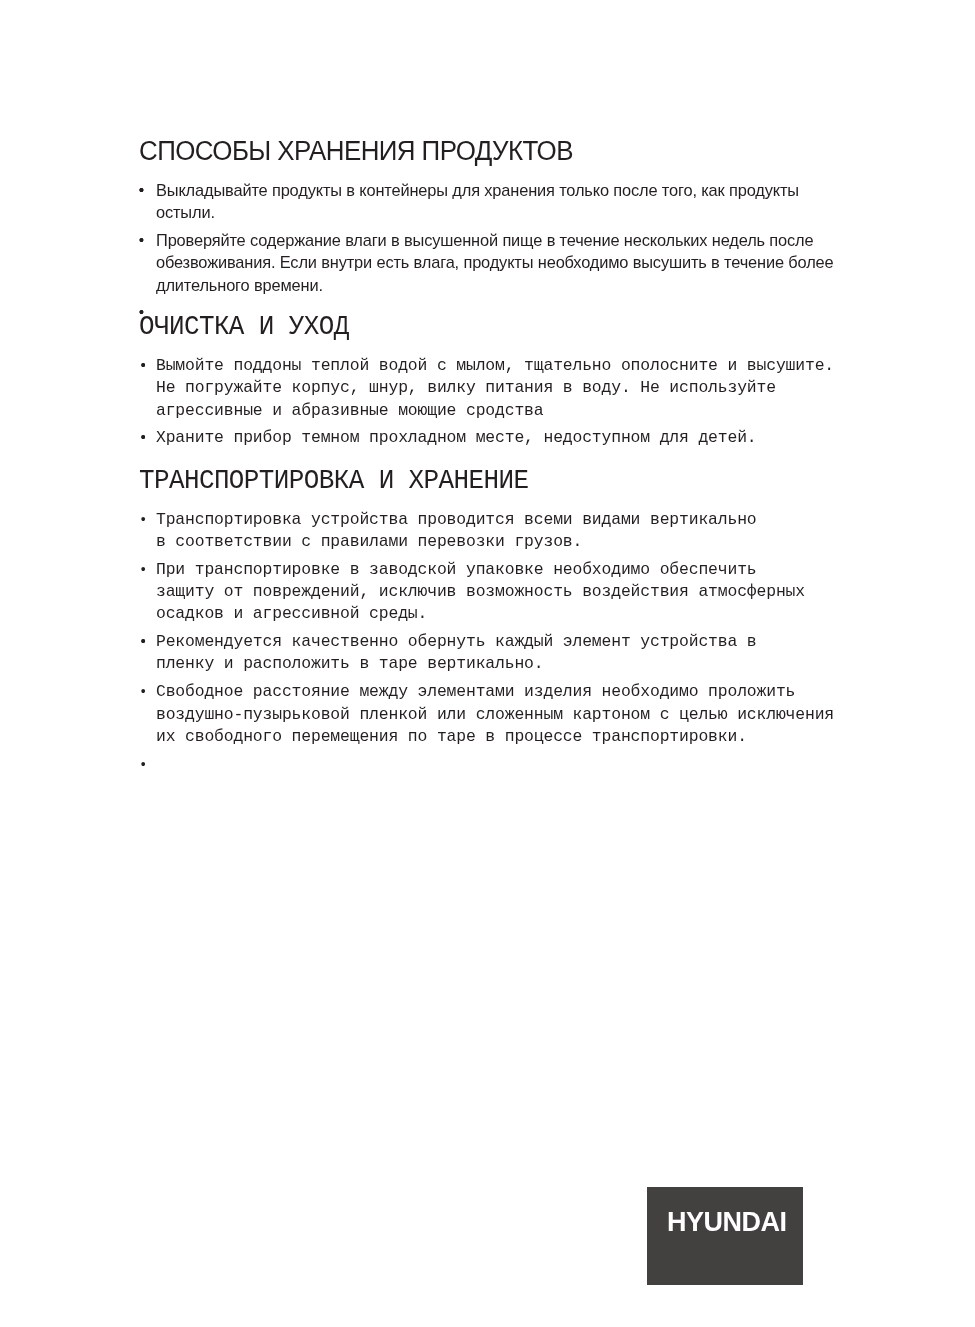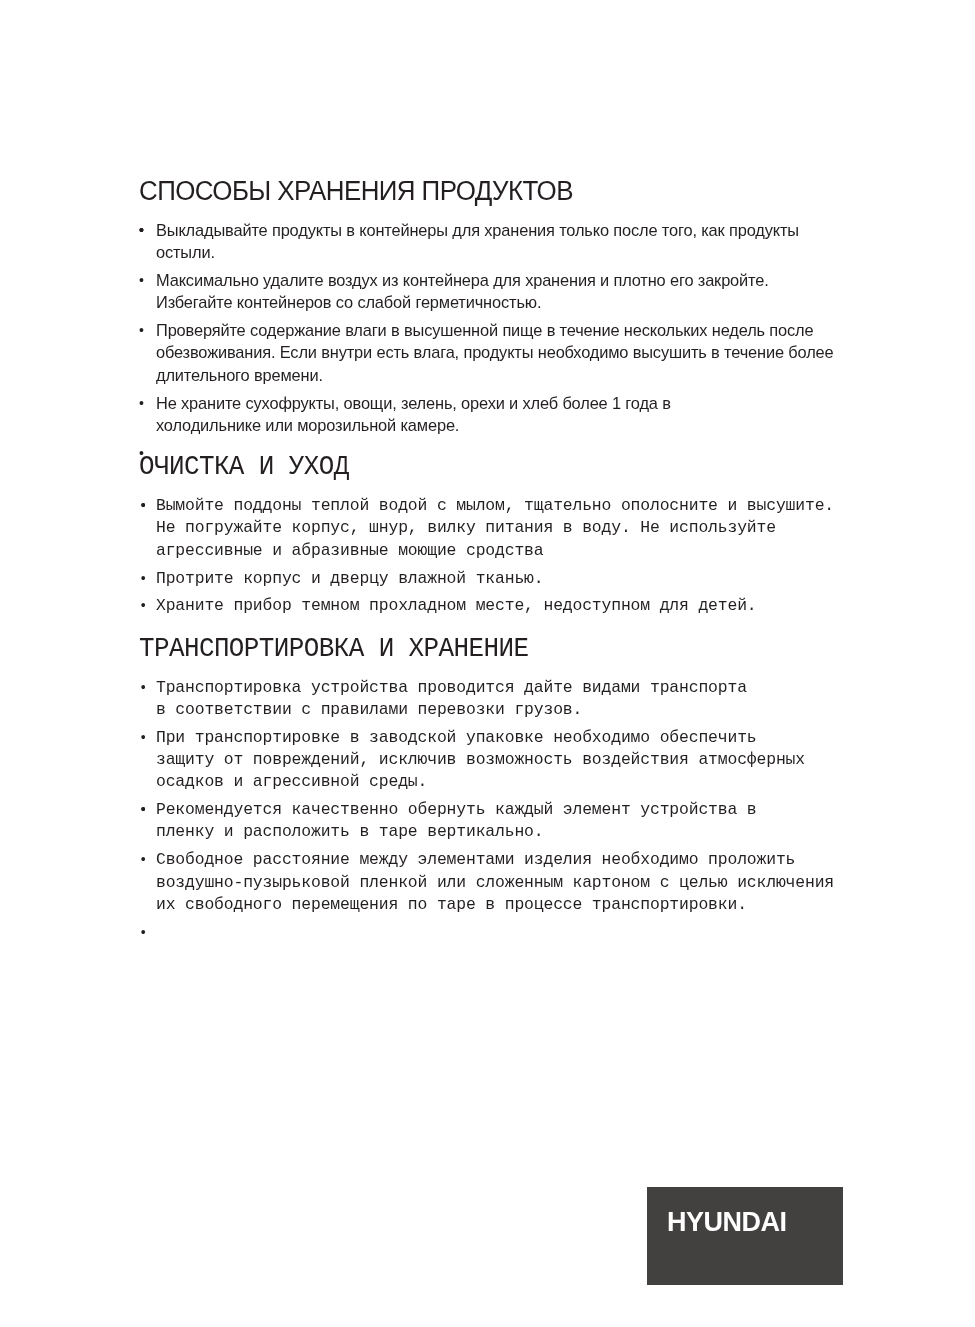--- a/index.html
+++ b/index.html
@@ -13,21 +13,20 @@
       position: relative;
       overflow: hidden;
       font-family: "Liberation Sans", sans-serif;
       color: #231f20;
     }
     .content {
       position: absolute;
       left: 139px;
       top: 134px;
       width: 700px;
-      margin-top: 40px;
     }
     .section-title {
       font-size: 27px;
       font-weight: normal;
       letter-spacing: -0.6px;
       margin: 0 0 11px 0;
       line-height: 34px;
       transform: scaleX(0.96);
       transform-origin: left center;
     }
@@ -49,21 +48,21 @@
     ul.bullets li .bullet {
       position: absolute;
       left: 0;
       top: 0;
       font-size: 14px;
     }
     .logo-box {
       position: absolute;
       left: 647px;
       top: 1187px;
-      width: 196px;
+      width: 156px;
       height: 98px;
       background: #434140;
     }
     .logo-text {
       position: absolute;
       left: 20px;
       top: 20px;
       color: #ffffff;
       font-family: "Liberation Sans", sans-serif;
       font-weight: bold;
@@ -76,41 +75,41 @@
 <body>
 
 <div class="content">
 
   <div class="section">
     <h2 class="section-title">СПОСОБЫ ХРАНЕНИЯ ПРОДУКТОВ</h2>
     <ul class="bullets">
       <li><span class="bullet">•</span></li>
       <li><span class="bullet">•</span></li>
       <li style="padding-right:40px"><span class="bullet">•</span><span>Выкладывайте продукты в контейнеры для хранения только после того, как продукты остыли.</span></li>
-      <li style="padding-right:70px"><span class="bullet">•</span><span>Максимально удалите воздух из контейнера для хранения и плотно его закройте. Избегайте контейнеров со слабой герметичностью.</span></li>
+      <li style="padding-right:70px"><span class="bullet">•</span></li>
       <li><span class="bullet">•</span><span>Проверяйте содержание влаги в высушенной пище в течение нескольких недель после обезвоживания. Если внутри есть влага, продукты необходимо высушить в течение более длительного времени.</span></li>
-      <li style="padding-right:110px"><span class="bullet">•</span><span>Не храните сухофрукты, овощи, зелень, орехи и хлеб более 1 года в холодильнике или морозильной камере.</span></li>
+      <li style="padding-right:110px"><span class="bullet">•</span></li>
       <li style="padding-right:100px"><span class="bullet">•</span></li>
     </ul>
   </div>
 
   <div class="section">
     <h2 class="section-title">ОЧИСТКА И УХОД</h2>
     <ul class="bullets">
       <li><span class="bullet">•</span></li>
       <li><span class="bullet">•</span><span>Вымойте поддоны теплой водой с мылом, тщательно ополосните и высушите. Не погружайте корпус, шнур, вилку питания в воду. Не используйте агрессивные и абразивные моющие сродства</span></li>
-      <li><span class="bullet">•</span><span>Протрите корпус и дверцу влажной тканью.</span></li>
+      <li><span class="bullet">•</span></li>
       <li><span class="bullet">•</span><span>Храните прибор темном прохладном месте, недоступном для детей.</span></li>
     </ul>
   </div>
 
   <div class="section">
     <h2 class="section-title">ТРАНСПОРТИРОВКА И ХРАНЕНИЕ</h2>
     <ul class="bullets">
-      <li style="padding-right:80px"><span class="bullet">•</span><span>Транспортировка устройства проводится дайте видами транспорта в соответствии с правилами перевозки грузов.</span></li>
+      <li style="padding-right:80px"><span class="bullet">•</span><span>Транспортировка устройства проводится всеми видами вертикально в соответствии с правилами перевозки грузов.</span></li>
       <li style="padding-right:20px"><span class="bullet">•</span><span>При транспортировке в заводской упаковке необходимо обеспечить защиту от повреждений, исключив возможность воздействия атмосферных осадков и агрессивной среды.</span></li>
       <li style="padding-right:30px"><span class="bullet">•</span></li>
       <li style="padding-right:30px"><span class="bullet">•</span><span>Рекомендуется качественно обернуть каждый элемент устройства в пленку и расположить в таре вертикально.</span></li>
       <li><span class="bullet">•</span><span>Свободное расстояние между элементами изделия необходимо проложить воздушно-пузырьковой пленкой или сложенным картоном с целью исключения их свободного перемещения по таре в процессе транспортировки.</span></li>
       <li><span class="bullet">•</span></li>
     </ul>
   </div>
 
 </div>
 

